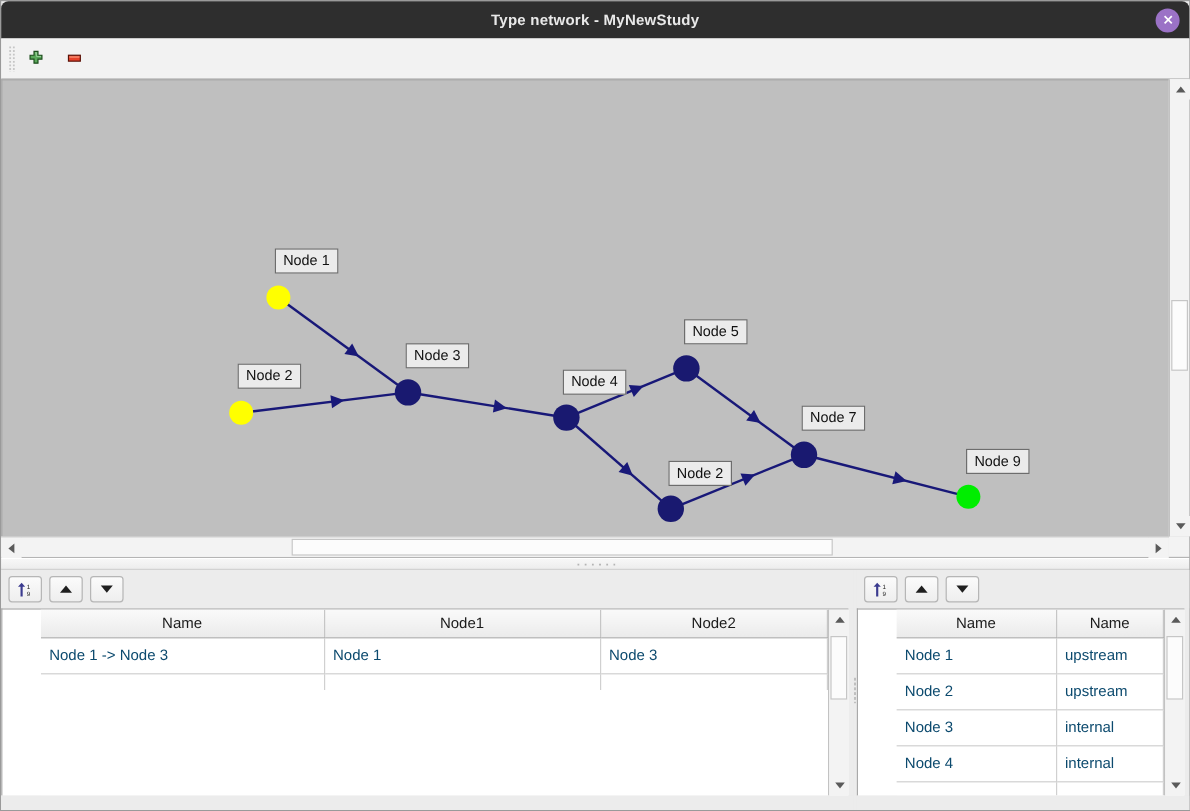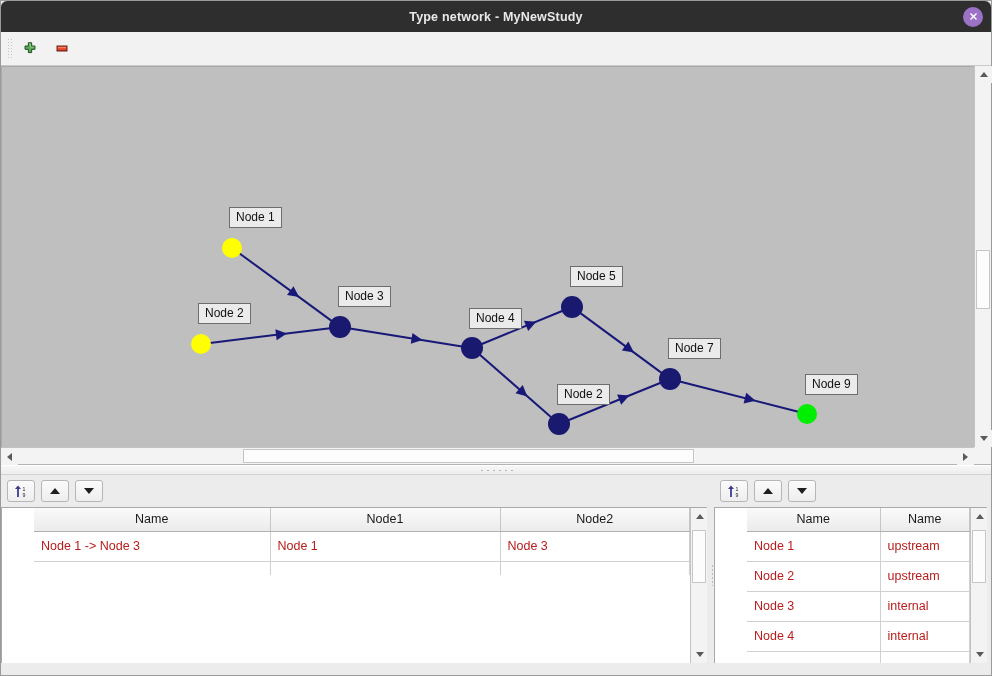--- a/index.html
+++ b/index.html
@@ -201,21 +201,21 @@
     border-right: 1px solid #c6c6c6;
     border-bottom: 1px solid #b0b0b0;
     font-size: 12.5px; font-weight: normal;
     color: #1a1a1a;
     height: 23px; padding: 0;
     text-align: center;
   }
   table.grid td {
     border-right: 1px solid #d0d0d0;
     border-bottom: 1px solid #d0d0d0;
-    font-size: 12.5px; color: #b91c1c;
+    font-size: 12.5px; color: #0c4a6e;
     height: 30px; padding: 0 7px;
     background: #ffffff;
     white-space: nowrap; overflow: hidden; text-overflow: ellipsis;
   }
   table.grid tr.filler td { height: 14px; border-bottom: none; }
   .pane-footer { flex: 0 0 12px; background: #ececec; }
 </style>
 </head>
 <body>
 

